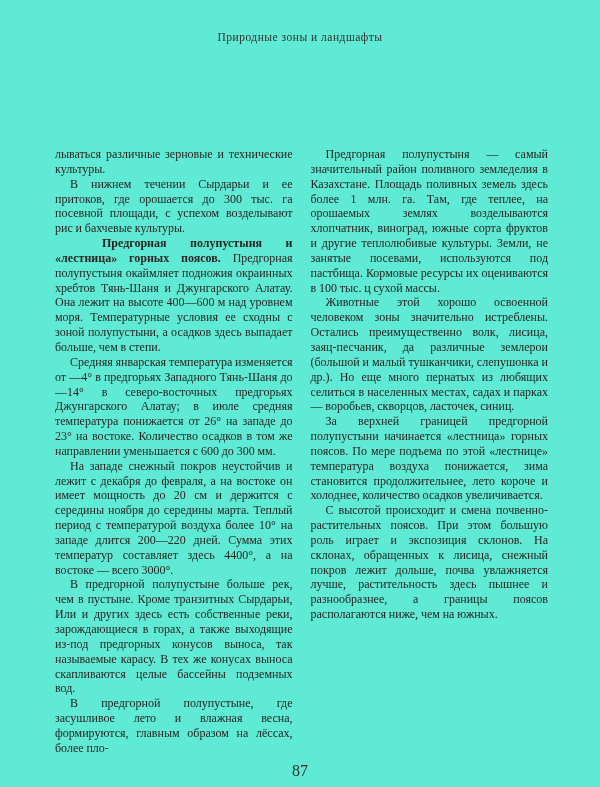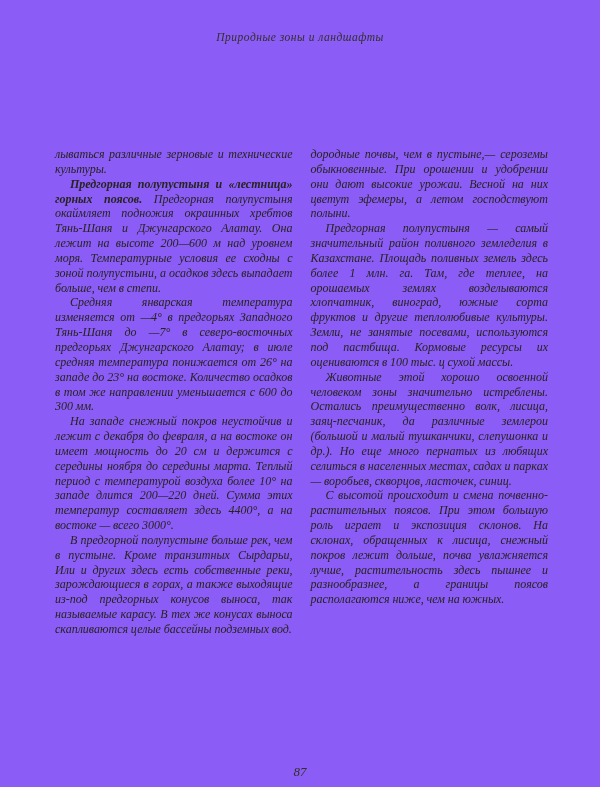--- a/index.html
+++ b/index.html
@@ -5,26 +5,25 @@
   html, body {
     margin: 0;
     padding: 0;
     background: #e9e7e2;
   }
   .scan-page {
     position: relative;
     width: 600px;
     height: 787px;
     margin: 0 auto;
-    background: #8b5cf6;
+    background: #5eead4;
     box-sizing: border-box;
     font-family: "Liberation Serif", "DejaVu Serif", serif;
     color: #262420;
     overflow: hidden;
-    font-style: italic;
   }
   .running-head {
     position: absolute;
     top: 31px;
     left: 0;
     width: 100%;
     text-align: center;
     font-size: 11.5px;
     letter-spacing: 0.5px;
     color: #33302b;
@@ -48,52 +47,55 @@
   }
   .col p {
     margin: 0;
     text-indent: 15px;
   }
   .col p.cont {
     text-indent: 0;
   }
   .col p b {
     font-weight: bold;
+    margin-left: 32px;
   }
   .page-number {
     position: absolute;
     bottom: 7px;
     left: 0;
     width: 100%;
     text-align: center;
-    font-size: 13px;
+    font-size: 16px;
     color: #33302b;
   }
 </style>
 </head>
 <body>
 
 <div class="scan-page">
 
   <div class="running-head">Природные зоны и ландшафты</div>
 
   <div class="text-body">
 
     <div class="col">
       <p class="cont">лываться различные зерновые и технические культуры.</p>
-      <p><b>Предгорная полупустыня и «лестница» горных поясов.</b><span> Предгорная полупустыня окаймляет подножия окраинных хребтов Тянь-Шаня и Джунгарского Алатау. Она лежит на высоте 200—600 м над уровнем моря. Температурные условия ее сходны с зоной полупустыни, а осадков здесь выпадает больше, чем в степи.</span></p>
-      <p>Средняя январская температура изменяется от —4° в предгорьях Западного Тянь-Шаня до —7° в северо-восточных предгорьях Джунгарского Алатау; в июле средняя температура понижается от 26° на западе до 23° на востоке. Количество осадков в том же направлении уменьшается с 600 до 300 мм.</p>
+      <p>В нижнем течении Сырдарьи и ее притоков, где орошается до 300 тыс. га посевной площади, с успехом возделывают рис и бахчевые культуры.</p>
+      <p><b>Предгорная полупустыня и «лестница» горных поясов.</b><span> Предгорная полупустыня окаймляет подножия окраинных хребтов Тянь-Шаня и Джунгарского Алатау. Она лежит на высоте 400—600 м над уровнем моря. Температурные условия ее сходны с зоной полупустыни, а осадков здесь выпадает больше, чем в степи.</span></p>
+      <p>Средняя январская температура изменяется от —4° в предгорьях Западного Тянь-Шаня до —14° в северо-восточных предгорьях Джунгарского Алатау; в июле средняя температура понижается от 26° на западе до 23° на востоке. Количество осадков в том же направлении уменьшается с 600 до 300 мм.</p>
       <p>На западе снежный покров неустойчив и лежит с декабря до февраля, а на востоке он имеет мощность до 20 см и держится с середины ноября до середины марта. Теплый период с температурой воздуха более 10° на западе длится 200—220 дней. Сумма этих температур составляет здесь 4400°, а на востоке — всего 3000°.</p>
       <p>В предгорной полупустыне больше рек, чем в пустыне. Кроме транзитных Сырдарьи, Или и других здесь есть собственные реки, зарождающиеся в горах, а также выходящие из-под предгорных конусов выноса, так называемые карасу. В тех же конусах выноса скапливаются целые бассейны подземных вод.</p>
+      <p>В предгорной полупустыне, где засушливое лето и влажная весна, формируются, главным образом на лёссах, более пло-</p>
     </div>
 
     <div class="col">
-      <p class="cont">дородные почвы, чем в пустыне,— сероземы обыкновенные. При орошении и удобрении они дают высокие урожаи. Весной на них цветут эфемеры, а летом господствуют полыни.</p>
       <p>Предгорная полупустыня — самый значительный район поливного земледелия в Казахстане. Площадь поливных земель здесь более 1 млн. га. Там, где теплее, на орошаемых землях возделываются хлопчатник, виноград, южные сорта фруктов и другие теплолюбивые культуры. Земли, не занятые посевами, используются под пастбища. Кормовые ресурсы их оцениваются в 100 тыс. ц сухой массы.</p>
       <p>Животные этой хорошо освоенной человеком зоны значительно истреблены. Остались преимущественно волк, лисица, заяц-песчаник, да различные землерои (большой и малый тушканчики, слепушонка и др.). Но еще много пернатых из любящих селиться в населенных местах, садах и парках — воробьев, скворцов, ласточек, синиц.</p>
+      <p>За верхней границей предгорной полупустыни начинается «лестница» горных поясов. По мере подъема по этой «лестнице» температура воздуха понижается, зима становится продолжительнее, лето короче и холоднее, количество осадков увеличивается.</p>
       <p>С высотой происходит и смена почвенно-растительных поясов. При этом большую роль играет и экспозиция склонов. На склонах, обращенных к лисица, снежный покров лежит дольше, почва увлажняется лучше, растительность здесь пышнее и разнообразнее, а границы поясов располагаются ниже, чем на южных.</p>
     </div>
 
   </div>
 
   <div class="page-number">87</div>
 
 </div>
 
 </body></html>

